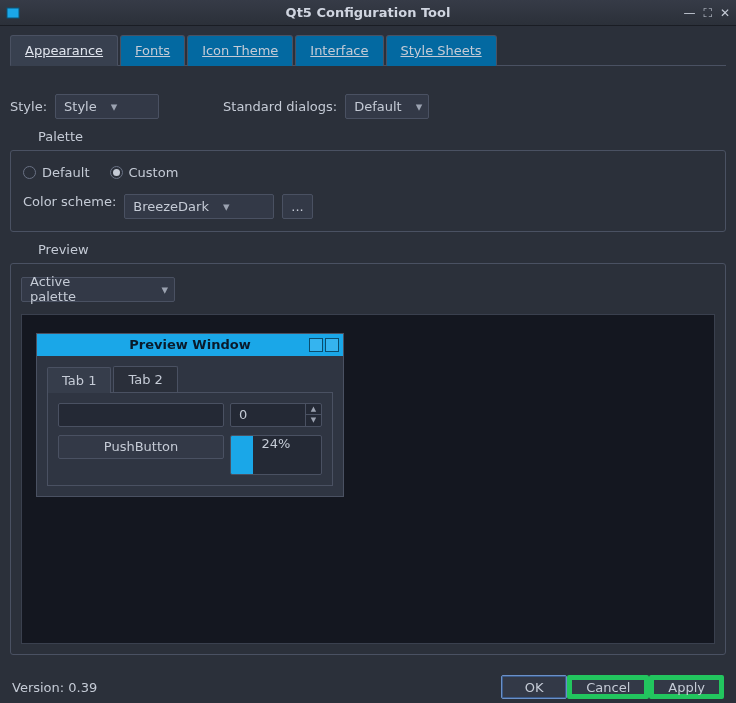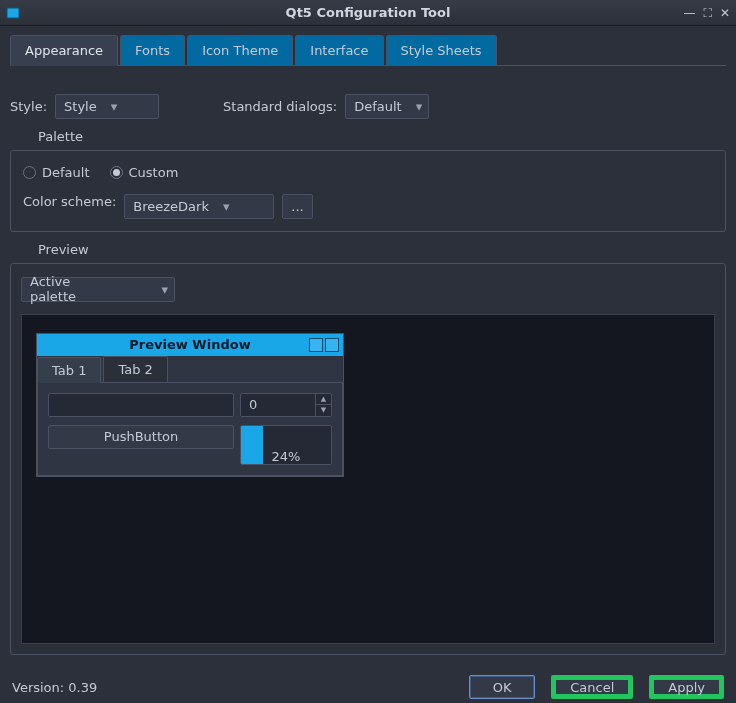--- a/index.html
+++ b/index.html
@@ -7,21 +7,21 @@
 
 .titlebar { height: 26px; background: linear-gradient(#363b47, #2b3039); display: flex; align-items: center; position: relative; border-bottom: 1px solid #1a1d24; }
 .titlebar .app-icon { width: 14px; height: 14px; margin-left: 6px; display: flex; align-items: center; justify-content: center; }
 .titlebar .title { position: absolute; left: 0; right: 0; text-align: center; font-weight: bold; color: #d0d5e0; font-size: 13px; pointer-events: none; }
 .titlebar .win-controls { position: absolute; right: 6px; display: flex; gap: 8px; align-items: center; }
 .titlebar .win-controls span { cursor: pointer; color: #c5cbd6; font-size: 12px; line-height: 1; }
 
 .content { padding: 8px 10px 0 10px; }
 
 .tabbar { display: flex; border-bottom: 1px solid #4a5162; }
-.tab { padding: 7px 14px; background: #2f3440; border: 1px solid #4a5162; border-bottom: none; margin-right: 2px; border-radius: 3px 3px 0 0; cursor: pointer; color: #c5cbd6; position: relative; top: 1px; }
+.tab { padding: 7px 14px; background: #2f3440; border: 1px solid #4a5162; border-bottom: none; margin-right: 2px; border-radius: 3px 3px 0 0; cursor: pointer; color: #c5cbd6; position: relative; top: 1px; text-decoration: underline; }
 .tab.active { background: #38404f; border-bottom: 1px solid #38404f; color: #e0e4ed; }
 .tab:not(.active){ background: #0369a1; }
 
 .row { display: flex; align-items: center; margin-top: 28px; gap: 8px; }
 .label { color: #c5cbd6; }
 
 .combo { display: inline-flex; align-items: center; background: #333947; border: 1px solid #4a5162; border-radius: 2px; height: 25px; padding: 0 6px 0 8px; cursor: pointer; }
 .combo .combo-text { margin-right: 14px; }
 .combo .chev { color: #9ba2b0; }
 
@@ -39,42 +39,42 @@
 .preview-box { margin-top: 10px; }
 .preview-frame { border: 1px solid #4a5162; border-radius: 3px; padding: 10px; margin-top: 6px; }
 
 .preview-area { background: #141720; border: 1px solid #3a404e; margin-top: 12px; height: 330px; padding: 18px 14px; }
 
 .mini-window { width: 308px; background: #2f3542; border: 1px solid #4a5162; }
 .mini-titlebar { height: 22px; background: #1aa7e8; display: flex; align-items: center; justify-content: center; position: relative; color: #0a1a2a; font-weight: bold; font-size: 13px; }
 .mini-titlebar .mini-controls { position: absolute; right: 4px; display: flex; gap: 2px; }
 .mini-titlebar .mini-controls span { width: 14px; height: 14px; border: 1px solid #0a4d6e; background: #35b4ef; display: inline-block; }
 
-.mini-body { }
+.mini-body { padding: 10px; }
 .mini-tabs { display: flex; }
 .mini-tab { padding: 5px 14px; border: 1px solid #4a5162; border-bottom: none; background: #2a2f3a; border-radius: 2px 2px 0 0; cursor: pointer; margin-right: 2px; font-size: 13px; }
 .mini-tab.active { background: #363d4b; position: relative; top: 1px; }
 .mini-tabcontent { border: 1px solid #4a5162; padding: 10px; background: #2f3542; }
 
 .mini-row { display: flex; gap: 6px; margin-bottom: 8px; }
 .mini-row:last-child { margin-bottom: 0; }
 
 .textfield { flex: 1; height: 24px; background: #242935; border: 1px solid #4a5162; border-radius: 2px; }
 .spinbox { width: 92px; height: 24px; background: #242935; border: 1px solid #4a5162; border-radius: 2px; display: flex; align-items: center; position: relative; padding-left: 8px; }
 .spinbox .spin-btns { position: absolute; right: 0; top: 0; bottom: 0; width: 16px; display: flex; flex-direction: column; border-left: 1px solid #4a5162; }
 .spinbox .spin-btns span { flex: 1; display: flex; align-items: center; justify-content: center; font-size: 7px; color: #9ba2b0; cursor: pointer; }
 .spinbox .spin-btns span:first-child { border-bottom: 1px solid #4a5162; }
 
 .pushbtn { flex: 1; height: 24px; background: #333947; border: 1px solid #4a5162; border-radius: 2px; display: flex; align-items: center; justify-content: center; cursor: pointer; }
-.progress { width: 92px; height: 40px; background: #242935; border: 1px solid #4a5162; border-radius: 2px; position: relative; display: flex; align-items: flex-end; justify-content: center; overflow: hidden; }
+.progress { width: 92px; height: 40px; background: #242935; border: 1px solid #4a5162; border-radius: 2px; position: relative; display: flex; align-items: flex-start; justify-content: center; overflow: hidden; }
 .progress .fill { position: absolute; left: 0; top: 0; bottom: 0; background: #1aa7e8; }
 .progress .pct { position: relative; z-index: 1; }
 
 .footer { position: absolute; bottom: 0; left: 0; right: 0; height: 32px; display: flex; align-items: center; padding: 0 12px; justify-content: space-between; background: #2b303a; }
-.footer .btns { display: flex; gap: 16px; }
+.footer .btns { display: flex; gap: 0; }
 .footer-btn { height: 24px; min-width: 66px; padding: 0 14px; border: 5px solid #22c55e; background: #333947; border-radius: 2px; display: flex; align-items: center; justify-content: center; cursor: pointer; }
 .footer-btn.primary { border: 1px solid #6b90c8; box-shadow: 0 0 0 1px #3a5a8a inset; }
 </style>
 </head>
 <body>
 
 <div class="titlebar">
   <span class="app-icon">
     <svg width="14" height="14">
         <rect x="1" y="2" width="12" height="10" fill="#1aa7e8" stroke="#0a5478"></rect>

